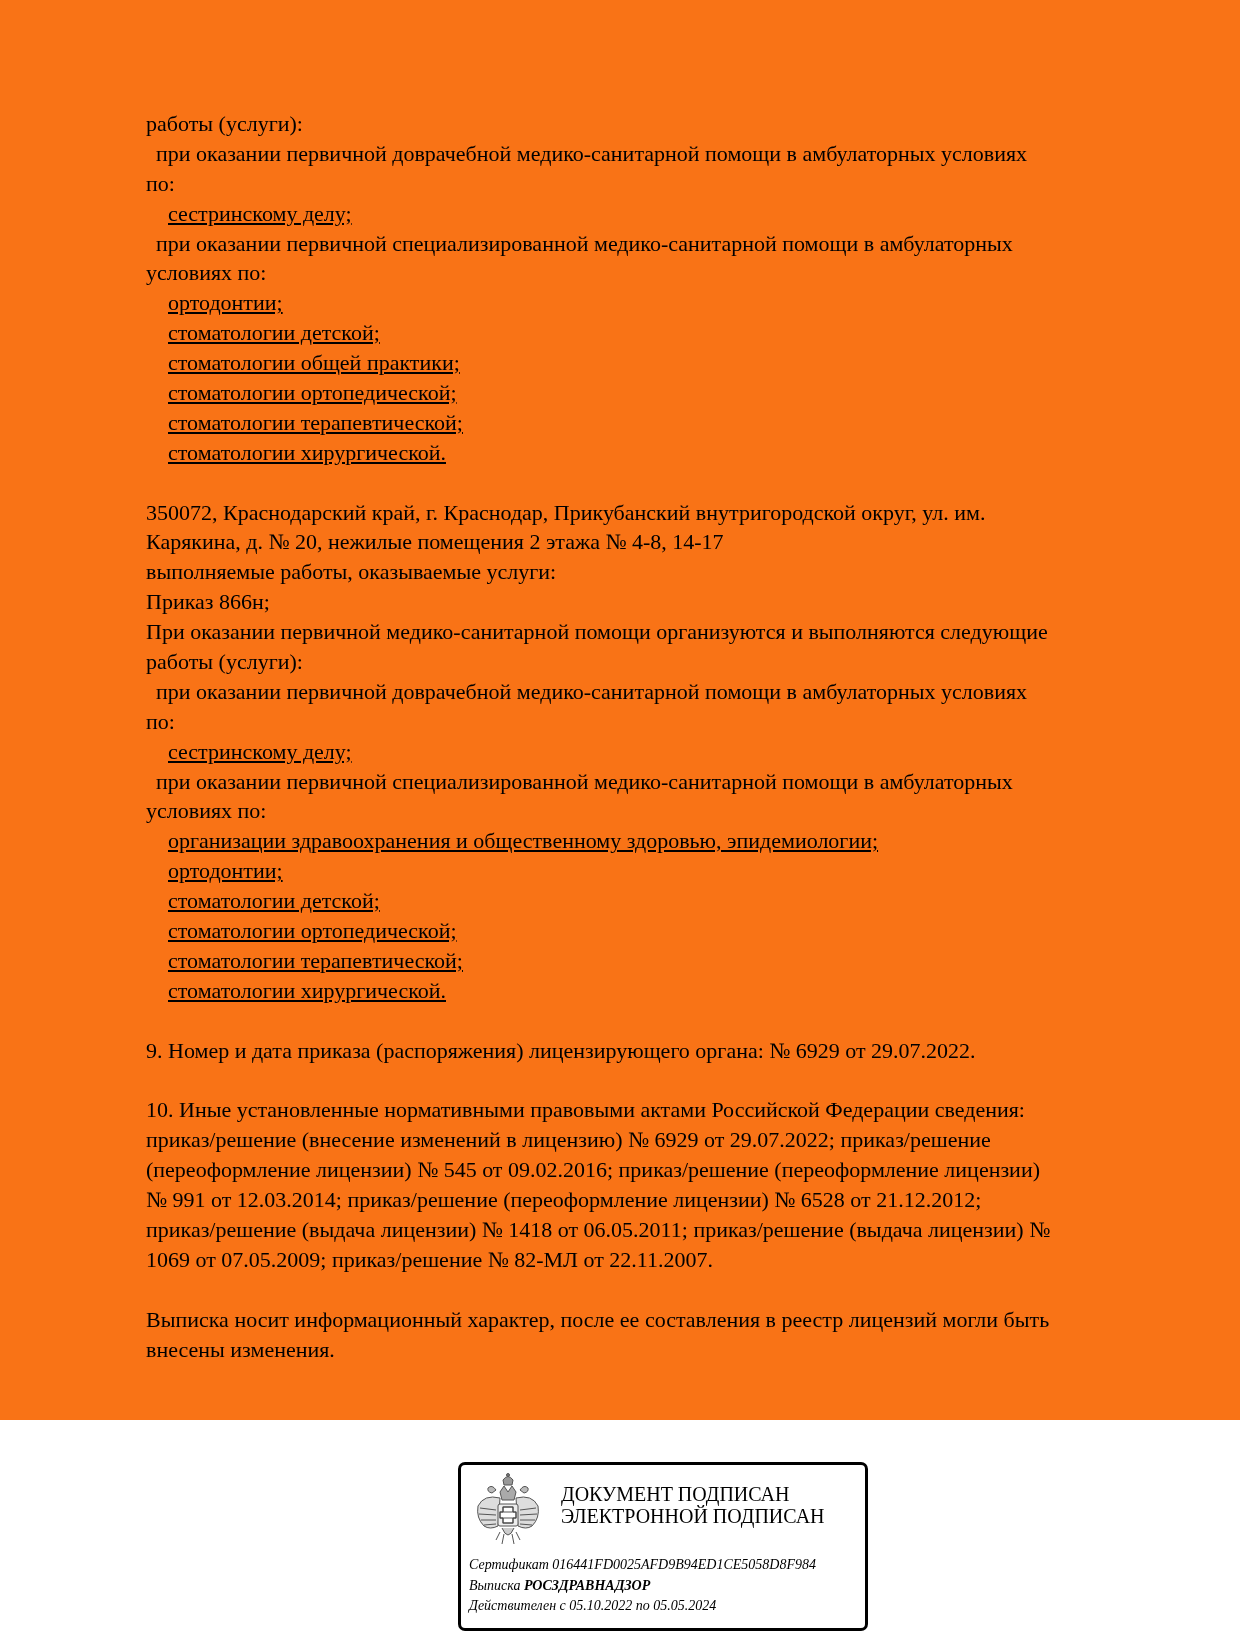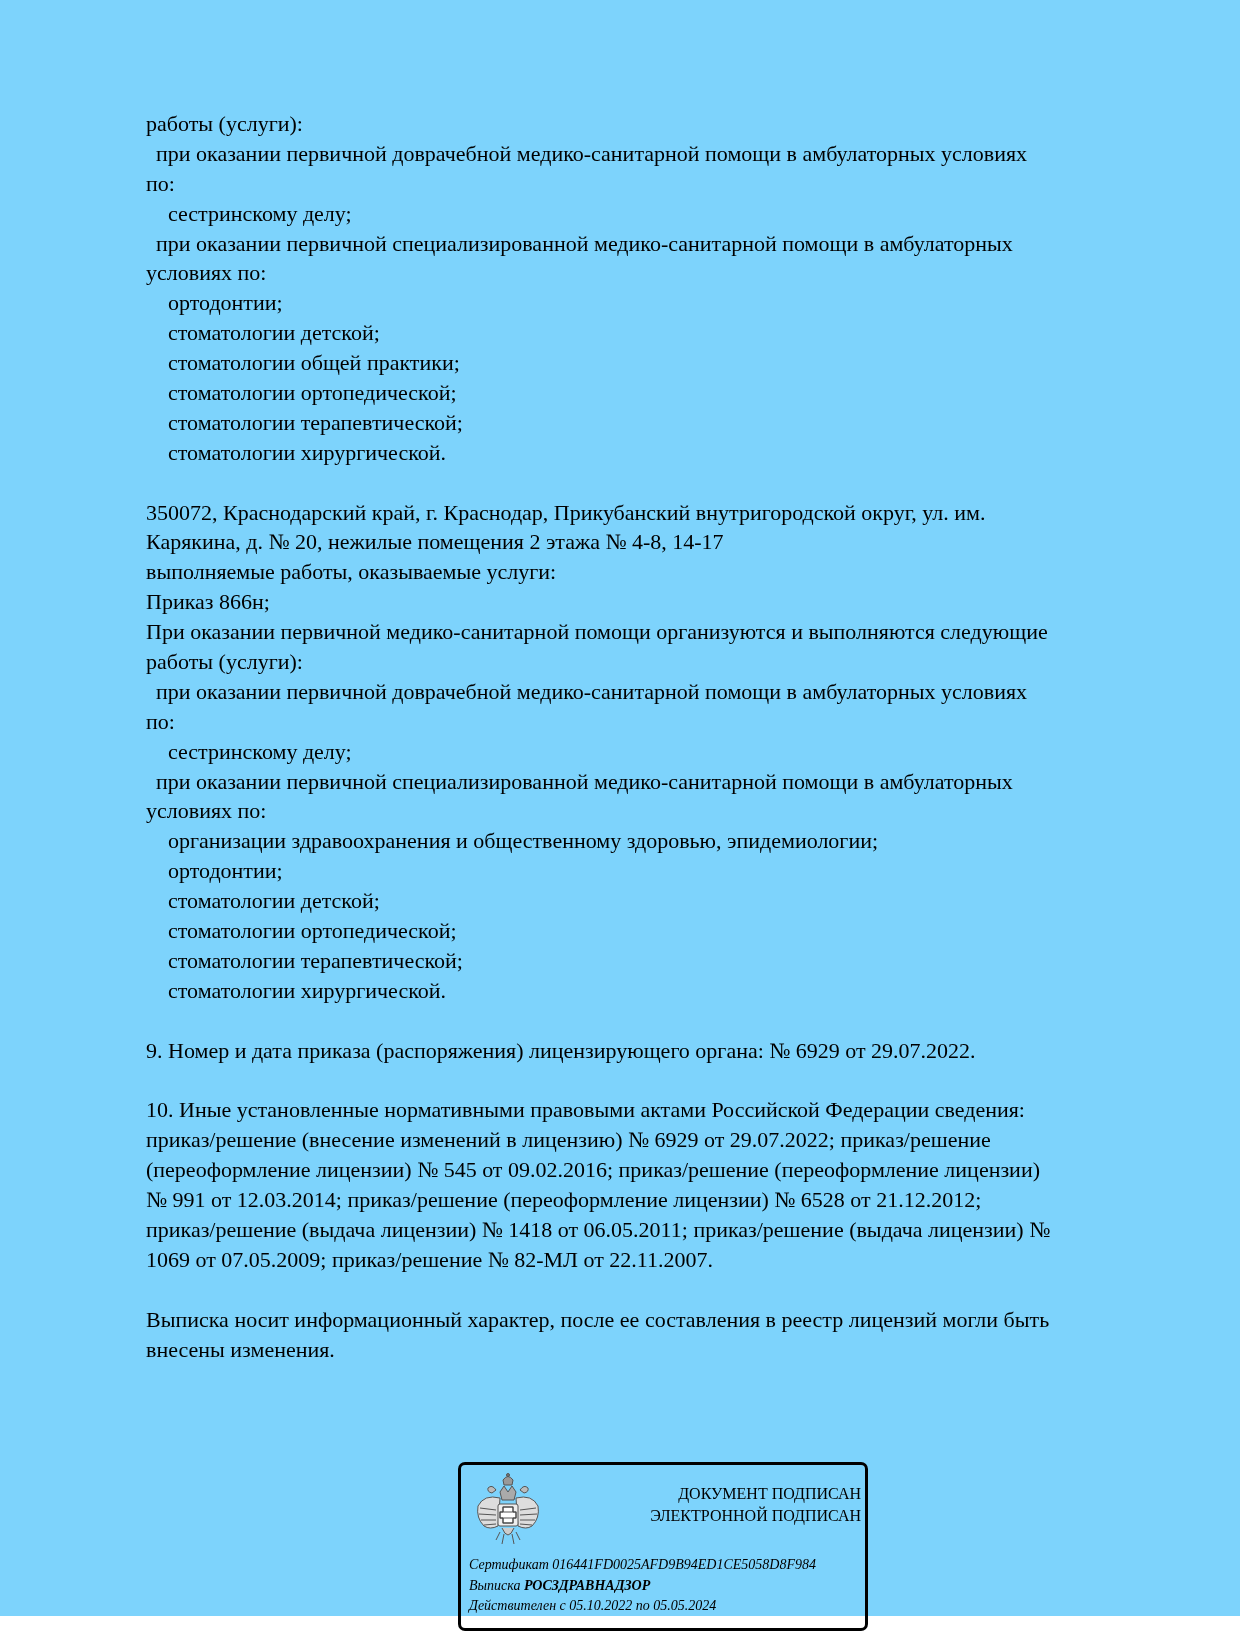--- a/index.html
+++ b/index.html
@@ -1,30 +1,30 @@
 <!DOCTYPE html>
 <html><head>
 <meta charset="utf-8">
 <style>
   html, body { margin: 0; padding: 0; background: #ffffff; }
   body { width: 1240px; height: 1650px; position: relative; overflow: hidden;
          font-family: "Liberation Serif", "DejaVu Serif", serif; color: #000; }
-  .page { position: absolute; left: 0; top: 0; width: 1240px; height: 1616px; background: #7dd3fc; }
+  .page { position: absolute; left: 0; top: 0; width: 1240px; height: 1420px; background: #f97316; }
   .text-block { position: absolute; left: 146px; top: 109px; width: 1010px;
                 font-size: 22px; line-height: 29.9px; white-space: pre; }
   .line { display: block; height: 29.9px; }
   .blank { display: block; height: 29.9px; }
   .ind1 { padding-left: 10px; }
-  .ind2 { padding-left: 22px; }
+  .ind2 { padding-left: 22px; text-decoration: underline; }
 
   .stamp { position: absolute; left: 458px; top: 1462px; width: 404px; height: 163px;
            border: 3px solid #000; border-radius: 7px; box-sizing: content-box; }
   .emblem { position: absolute; left: 13px; top: 7px; width: 68px; height: 76px; }
-  .stamp-title { position: absolute; left: 100px; top: 18px; width: 300px; text-align: right;
-                 font-size: 16px; line-height: 22px; }
+  .stamp-title { position: absolute; left: 100px; top: 18px; width: 300px; text-align: left;
+                 font-size: 20px; line-height: 22px; }
   .stamp-title span { display: block; }
   .stamp-info { position: absolute; left: 8px; top: 90px; font-size: 14px; line-height: 20.5px; white-space: nowrap; font-style: italic; }
   .stamp-info div { display: block; }
   .bold { font-weight: bold; }
 </style>
 </head>
 <body>
 
 <div class="page">
 

